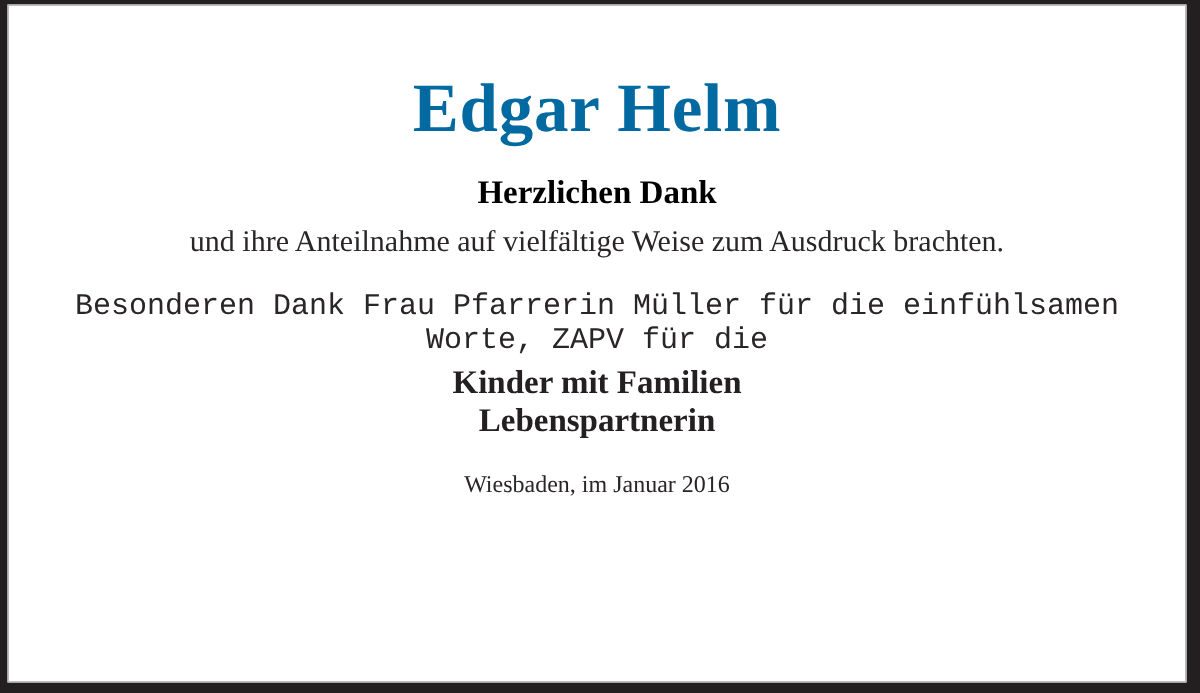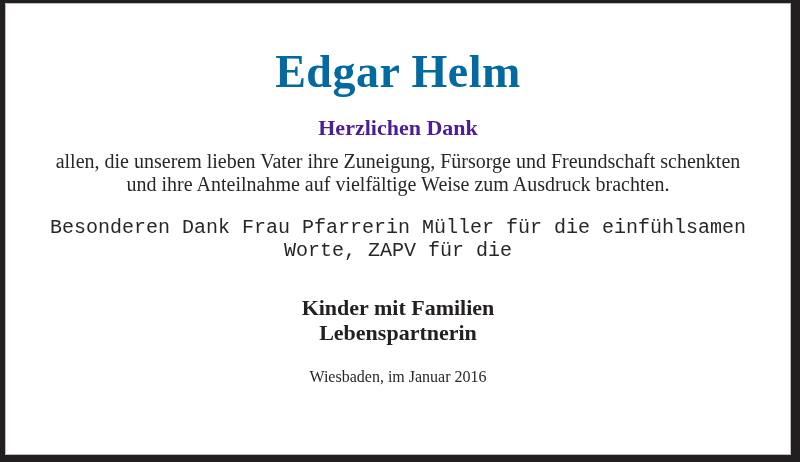--- a/index.html
+++ b/index.html
@@ -37,30 +37,30 @@
   .death-date{
     margin-top:12px;
     font-size:21px;
     line-height:24px;
   }
   .thanks-heading{
     margin-top:19px;
     font-size:22px;
     line-height:26px;
     font-weight:bold;
-    color:#4c1d95;
+    color:#000000;
   }
   .body-par{
     font-size:20px;
     line-height:23px;
   }
   .par1{ margin-top:9px; }
   .par2{ margin-top:20px;font-family:Liberation Mono, monospace; }
   .signature{
-    margin-top:33px;
+    margin-top:3px;
     font-size:22px;
     line-height:25px;
     font-weight:bold;
     color:#242021;
   }
   .place-date{
     margin-top:20px;
     font-size:16px;
     line-height:23px;
   }
@@ -69,21 +69,20 @@
 <body>
 
 <div class="card">
 
   <div class="deceased-name">Edgar Helm</div>
 
 
   <div class="thanks-heading">Herzlichen Dank</div>
 
   <div class="body-par par1">
-    <div>allen, die unserem lieben Vater ihre Zuneigung, Fürsorge und Freundschaft schenkten</div>
     <div>und ihre Anteilnahme auf vielfältige Weise zum Ausdruck brachten.</div>
   </div>
 
   <div class="body-par par2">
     <div>Besonderen Dank Frau Pfarrerin Müller für die einfühlsamen Worte, ZAPV für die</div>
   </div>
 
   <div class="signature">
     <div>Kinder mit Familien</div>
     <div>Lebenspartnerin</div>

